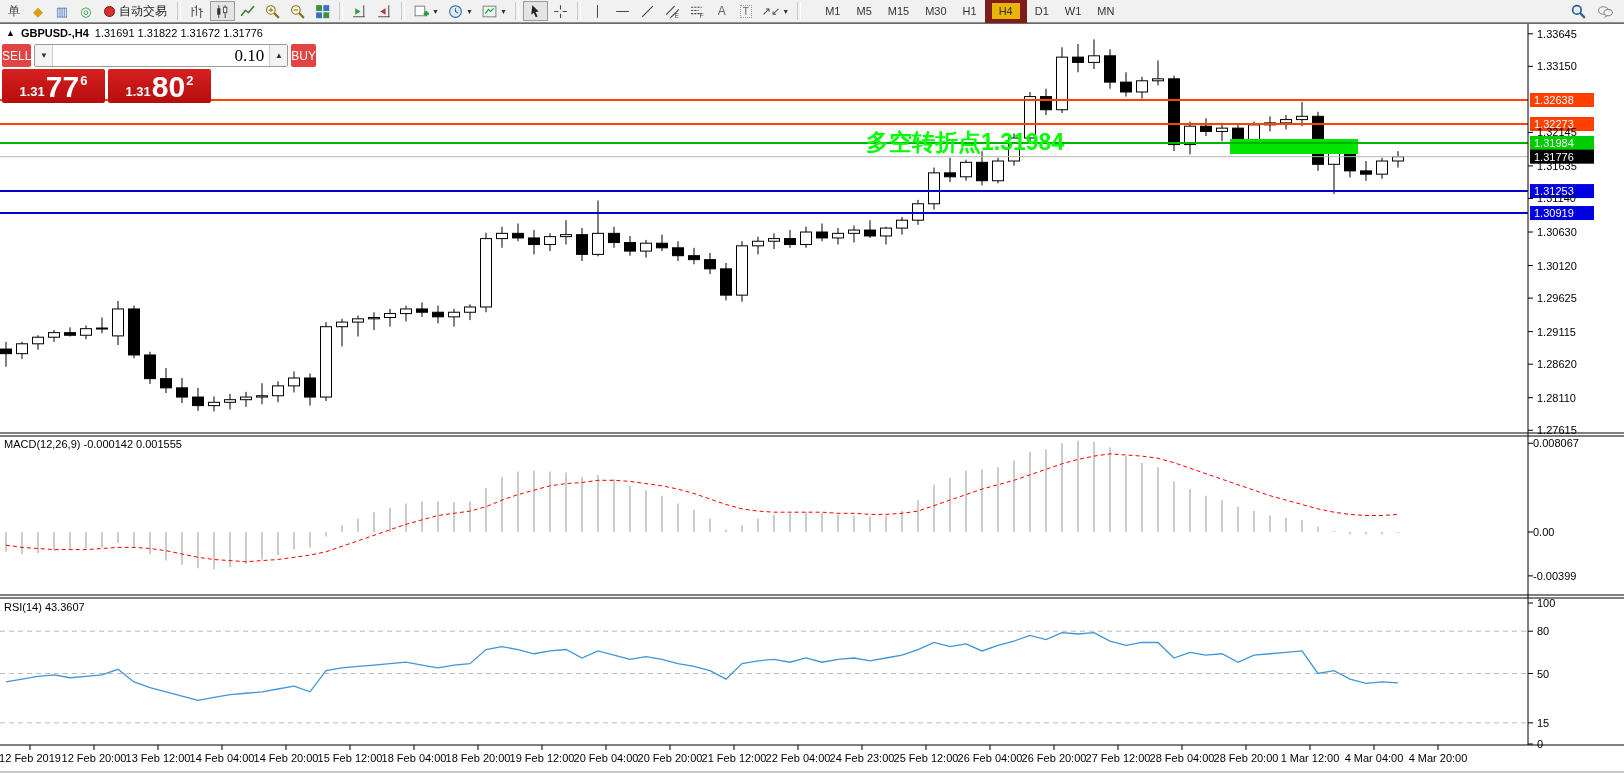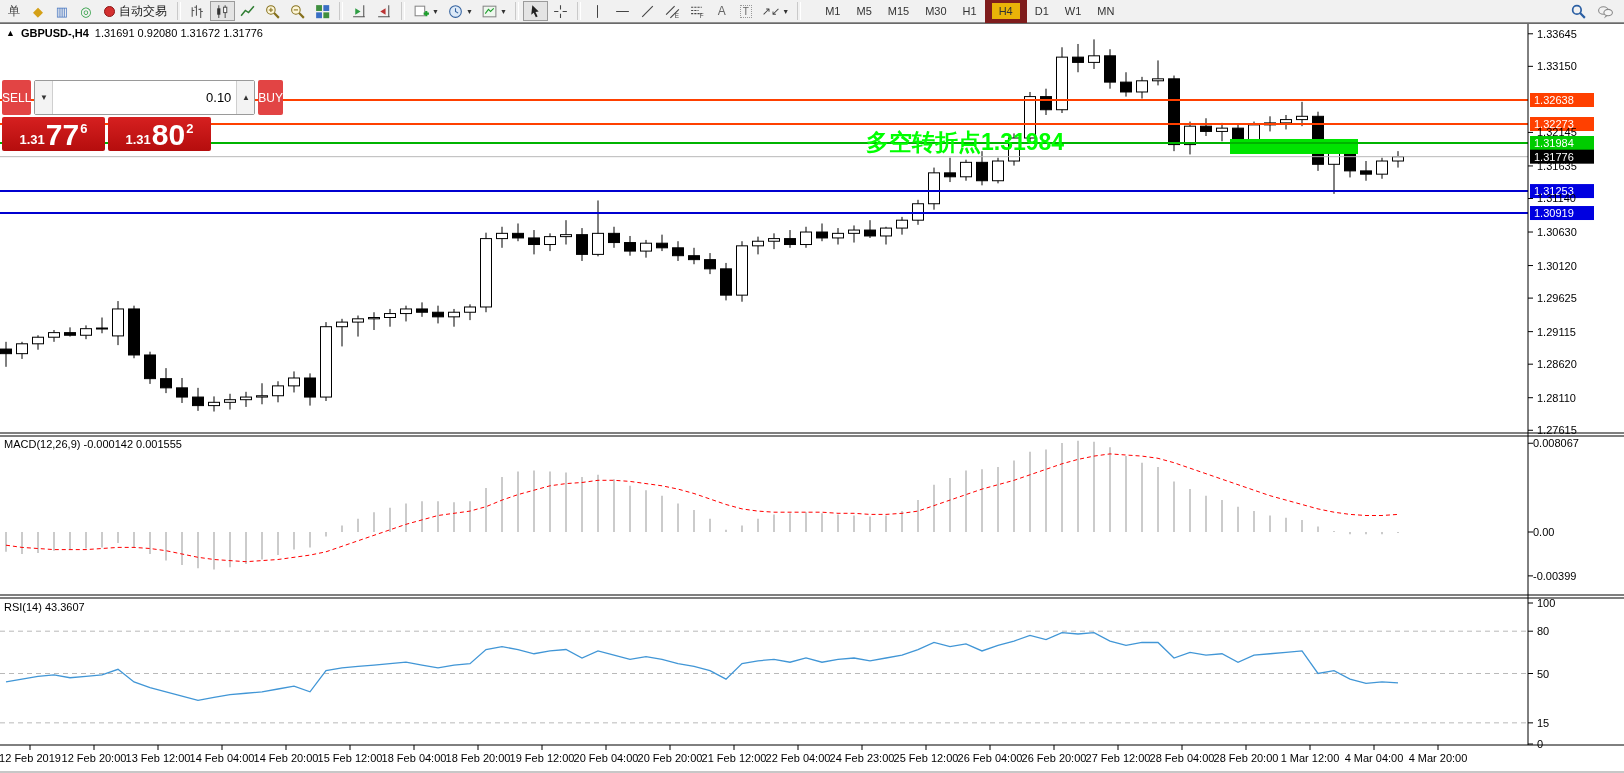--- a/index.html
+++ b/index.html
@@ -21,30 +21,30 @@
   .tf-btn.active{background:#eab308;border:7px solid #7f1d1d;}
   .toolbar-right{margin-left:auto;display:flex;align-items:center;gap:10px;padding-right:8px;}
   
   .chart-window{position:absolute;left:0;top:23px;width:1624px;height:750px;background:#fff;}
   #chart-svg{position:absolute;left:0;top:0;}
   .symbol-header{position:absolute;left:6px;top:4px;font-size:11px;font-weight:bold;color:#000;
     display:flex;gap:6px;align-items:center;z-index:5;}
   .symbol-header .tri{font-size:9px;}
   
   .trade-panel{position:absolute;left:2px;top:21px;width:209px;z-index:6;font-family:"Liberation Sans",sans-serif;}
-  .tp-row1{display:flex;height:35px;margin-top:36px;}
+  .tp-row1{display:flex;height:23px;}
   .tp-sell,.tp-buy{width:50px;background:#e24444;color:#fff;font-size:12px;display:flex;
     align-items:center;justify-content:center;border-radius:2px;}
   .tp-spin{display:flex;flex:1;margin:0 3px;border:1px solid #9a9a9a;background:#fff;border-radius:2px;}
   .tp-arrow{width:17px;display:flex;align-items:center;justify-content:center;font-size:8px;color:#333;
     background:#f3f3f3;}
   .tp-arrow.left{border-right:1px solid #cfcfcf;}
   .tp-arrow.right{border-left:1px solid #cfcfcf;}
-  .tp-vol{flex:1;border:0;outline:none;text-align:right;font-size:13px;padding-right:5px;
-    font-family:Liberation Sans, sans-serif;}
+  .tp-vol{flex:1;border:0;outline:none;text-align:right;font-size:17px;padding-right:5px;
+    font-family:Liberation Serif, serif;}
   .tp-row2{display:flex;margin-top:2px;gap:3px;}
   .tp-price{flex:1;height:33px;background:linear-gradient(#d62020,#b50d0d);border-radius:2px;color:#fff;
     display:flex;align-items:flex-end;justify-content:center;padding-bottom:1px;}
   .tp-price .pfx{font-size:13px;font-weight:bold;margin-bottom:3px;margin-top:8px;}
   .tp-price .big{font-size:30px;font-weight:bold;line-height:30px;margin:0 1px;}
   .tp-price .sup{font-size:13px;font-weight:bold;margin-bottom:14px;}
   svg text{font-family:"Liberation Sans",sans-serif;}
 </style>
 </head>
 <body>
@@ -626,21 +626,21 @@
           <text x="4" y="588" font-size="11" fill="#000">RSI(14) 43.3607</text>
         </g>
         <g>
           <text x="866" y="127" font-size="23" font-weight="bold" fill="#00ff00">多空转折点1.31984</text>
         </g>
       </svg>
 
     <div class="symbol-header">
       <span class="tri">▲</span>
       <span>GBPUSD-,H4</span>
-      <span style="font-weight:normal;">1.31691 0.92080 1.31672 1.31776</span>
+      <span style="font-weight:normal;">1.31691 1.31822 1.31672 1.31776</span>
     </div>
 
     <div class="trade-panel">
       <div class="tp-row1">
         <div class="tp-sell">SELL</div>
         <div class="tp-spin">
           <div class="tp-arrow left">▼</div>
           <input class="tp-vol" value="0.10" style="">
           <div class="tp-arrow right">▲</div>
         </div>

